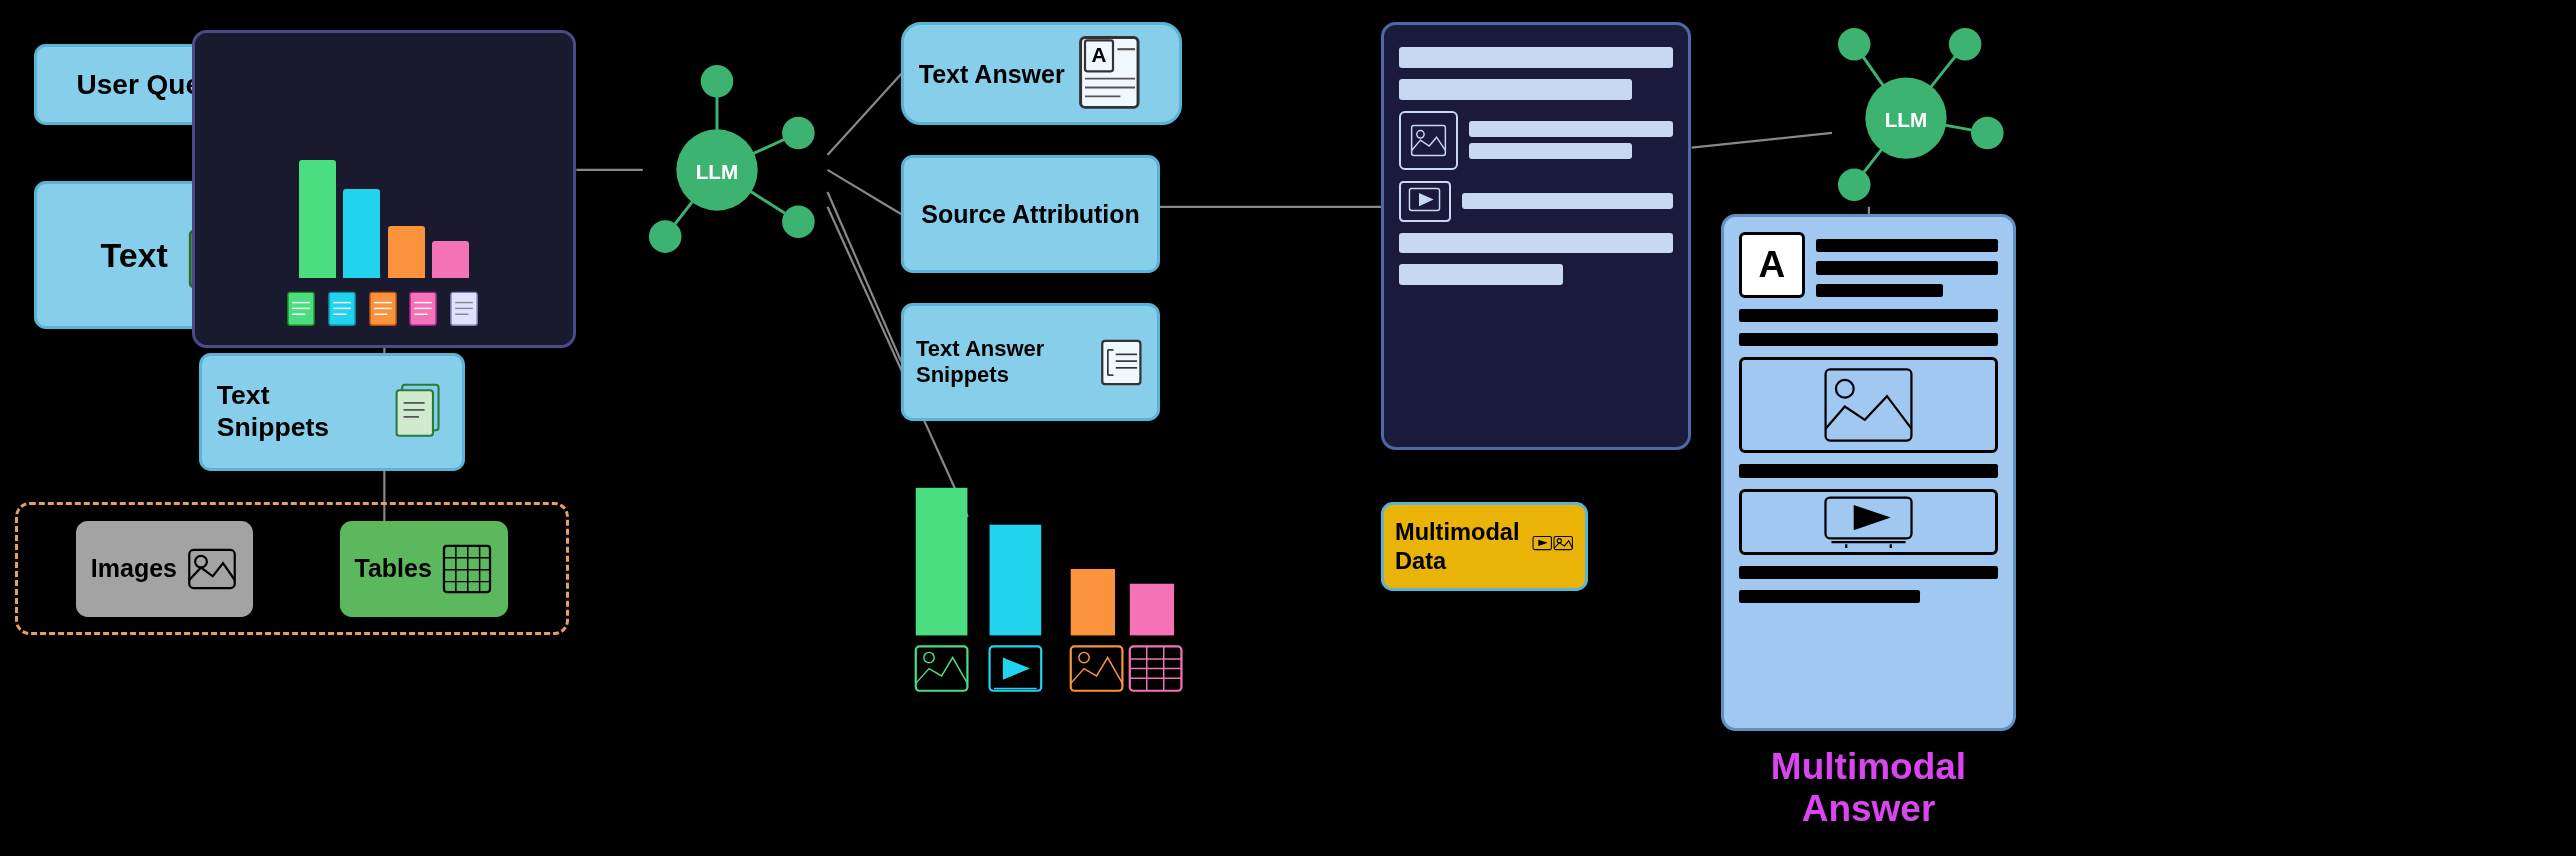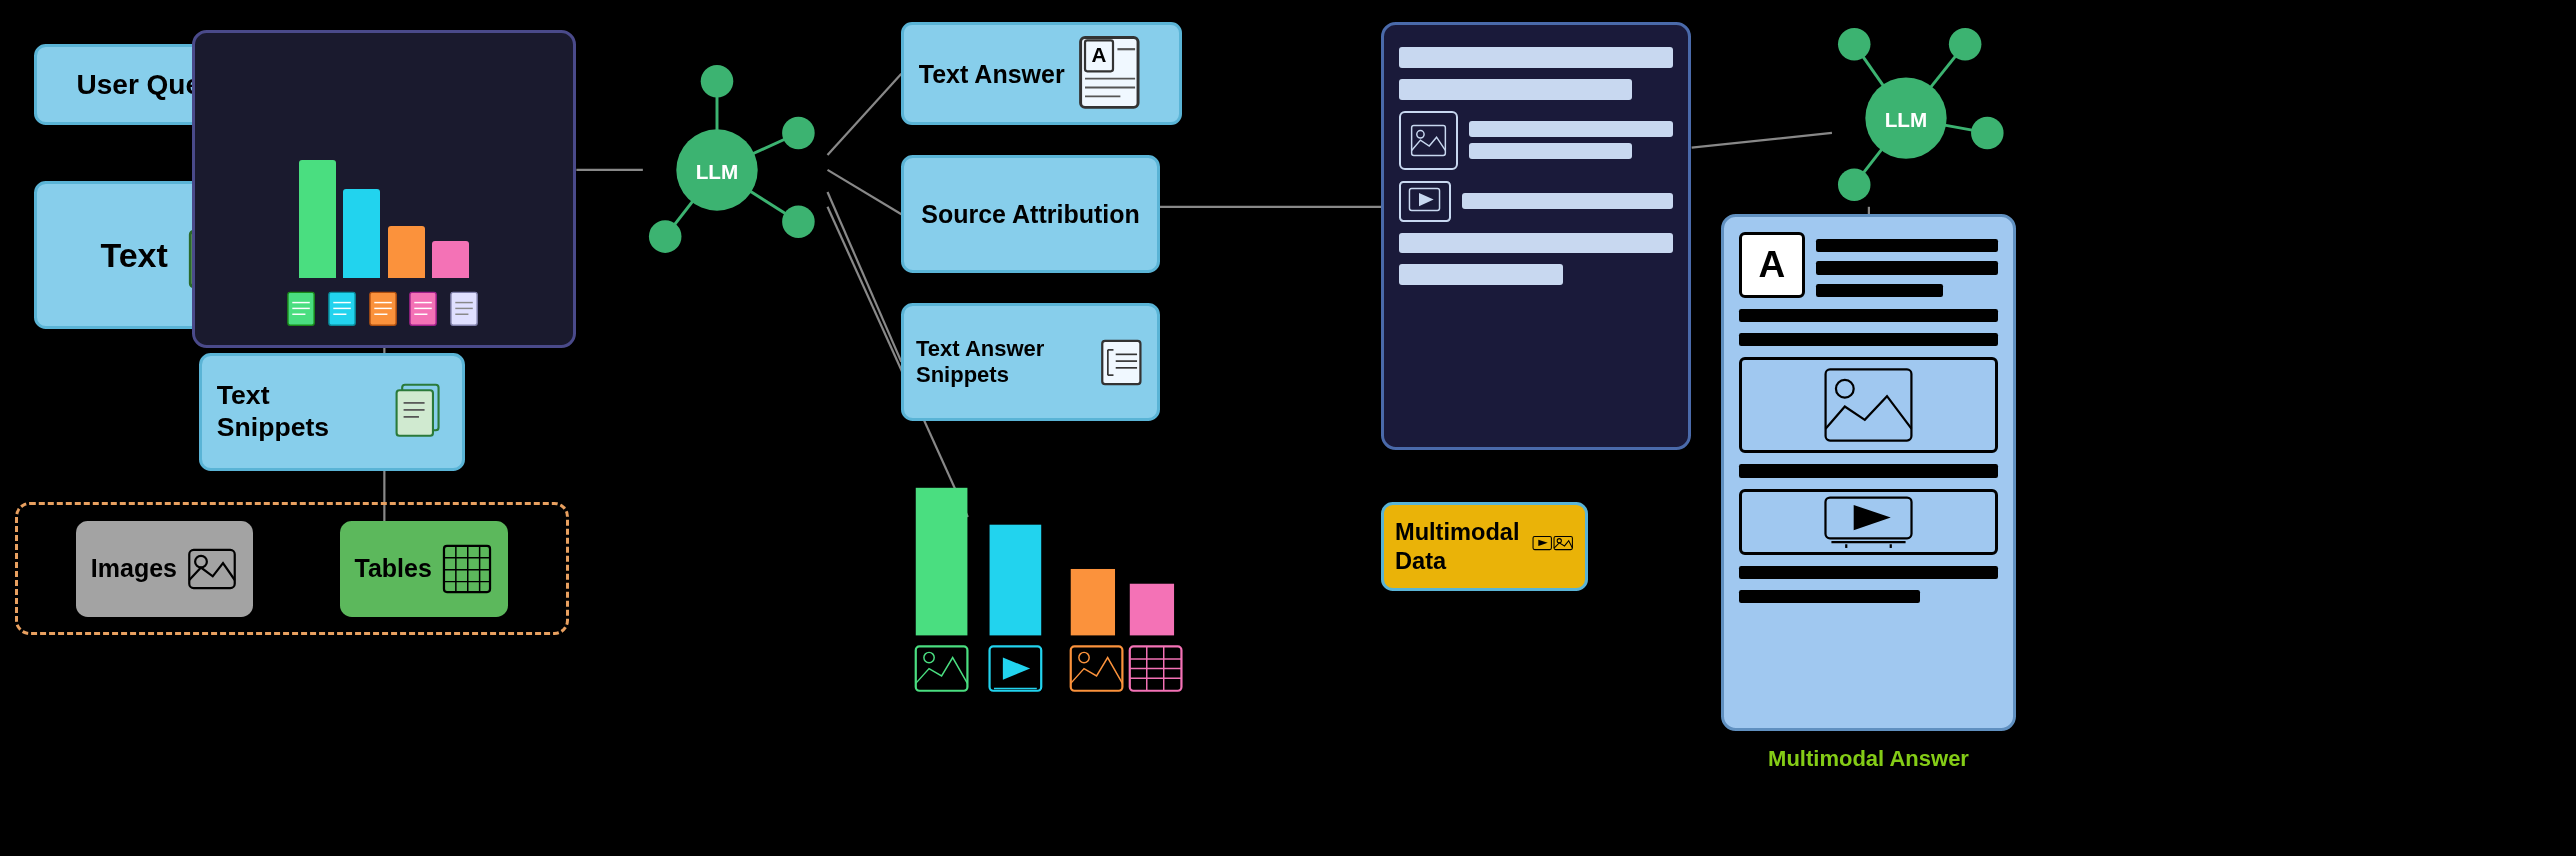--- a/index.html
+++ b/index.html
@@ -159,21 +159,21 @@
     .tables-item { background: #5cb85c; }
 
     
     .text-answer-box {
       position: absolute;
       left: 901px;
       top: 22px;
       width: 281px;
       height: 103px;
       background: #87CEEB;
-      border-radius: 11px;
+      border-radius: 20px;
       border: 3px solid #5ab4d6;
       display: flex;
       align-items: center;
       padding: 11px 14.8px;
       gap: 11px;
       font-size: 25px;
       font-weight: 900;
       color: #000;
     }
 
@@ -366,23 +366,23 @@
       justify-content: center;
     }
 
     
     .multimodal-answer-label {
       position: absolute;
       left: 1721px;
       top: 746px;
       width: 295px;
       text-align: center;
-      font-size: 22px;
-      font-weight: 900;
-      color: #84cc16;
+      font-size: 37px;
+      font-weight: 900;
+      color: #d946ef;
     }
 
     
     .connectors {
       position: absolute;
       top: 0;
       left: 0;
       width: 2576px;
       height: 856px;
       pointer-events: none;

